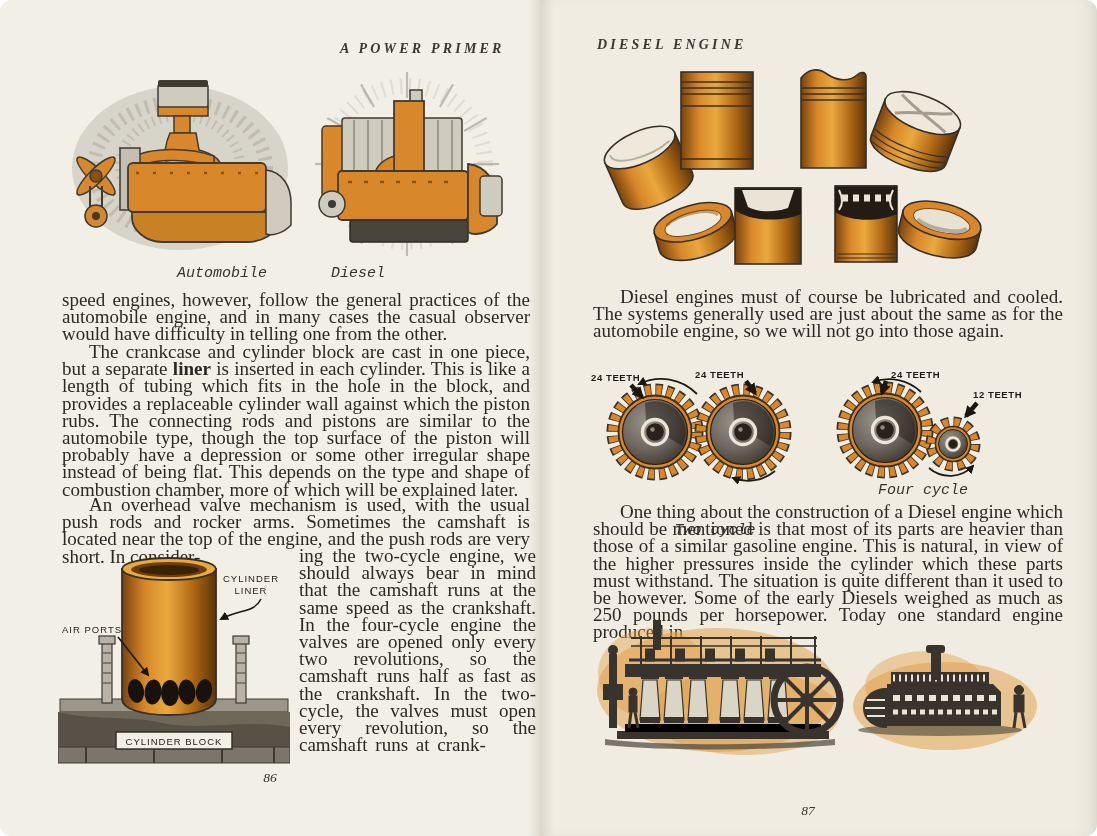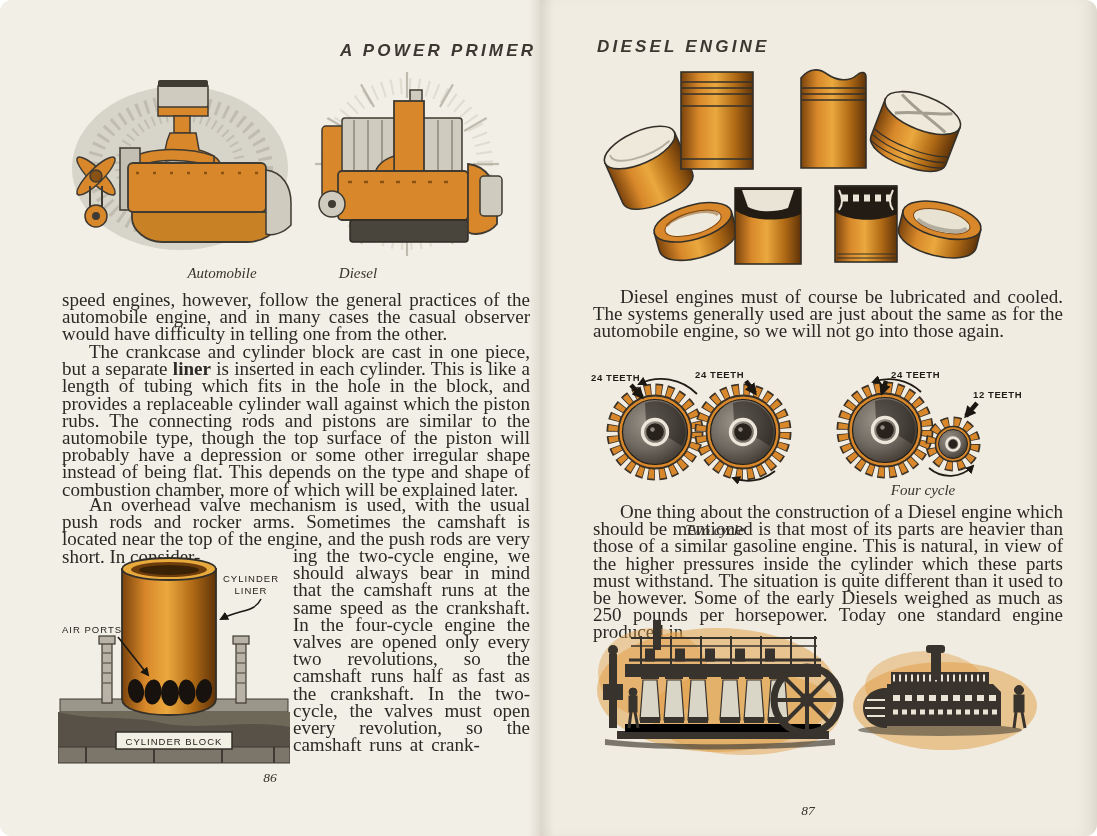--- a/index.html
+++ b/index.html
@@ -4,27 +4,27 @@
 <style>
   html,body{margin:0;padding:0;background:#ffffff;}
   #book{position:relative;width:1097px;height:836px;margin:0 auto;overflow:hidden;
         border-radius:12px;background:#f1eee5;font-family:"Liberation Serif",serif;}
   .pagebg{position:absolute;top:0;height:836px;}
   #lp-bg{left:0;width:540px;background:#f2efe6;}
   #rp-bg{left:540px;width:557px;background:#f0ece2;box-shadow:inset -14px 0 18px -12px rgba(120,110,90,.25);}
   #gutter{position:absolute;left:528px;top:0;width:26px;height:836px;
           background:linear-gradient(90deg,rgba(120,110,90,0) 0%,rgba(120,110,90,.16) 50%,rgba(120,110,90,0) 100%);}
   .abs{position:absolute;}
-  .runhead{font-family:Liberation Sans, sans-serif;font-style:italic;font-weight:bold;
-           font-size:17px;letter-spacing:3.2px;color:#3c3831;white-space:nowrap;}
+  .runhead{font-family:Liberation Serif, serif;font-style:italic;font-weight:bold;
+           font-size:14px;letter-spacing:3.2px;color:#3c3831;white-space:nowrap;}
   .bodytext{font-size:19px;line-height:17.2px;text-align:justify;color:#2b2925;}
   .bodytext p{margin:0;}
   .ind{text-indent:27px;}
-  .narrow{word-spacing:3px;}
-  .caption{font-family:Liberation Serif, serif;font-style:italic;font-size:15px;
+  .narrow{word-spacing:3px;margin-left:6px;}
+  .caption{font-family:Liberation Mono, monospace;font-style:italic;font-size:15px;
            color:#38342c;text-align:center;}
   .pagenum{font-size:13.5px;color:#38342c;text-align:center;font-style:italic;}
   b.linerword{font-weight:bold;}
   svg{display:block;}
 </style>
 </head>
 <body>
 
 <div id="book">
   <div class="pagebg" id="lp-bg"></div>

